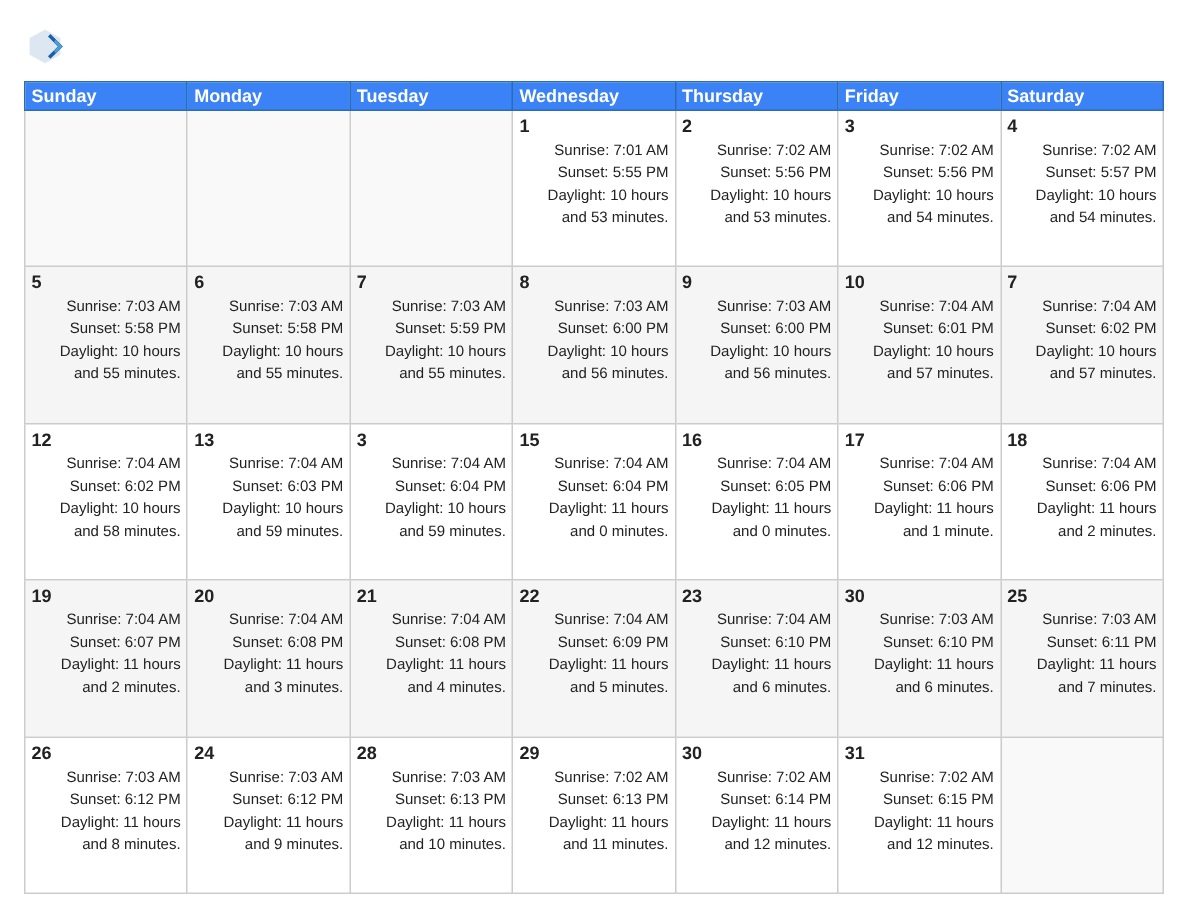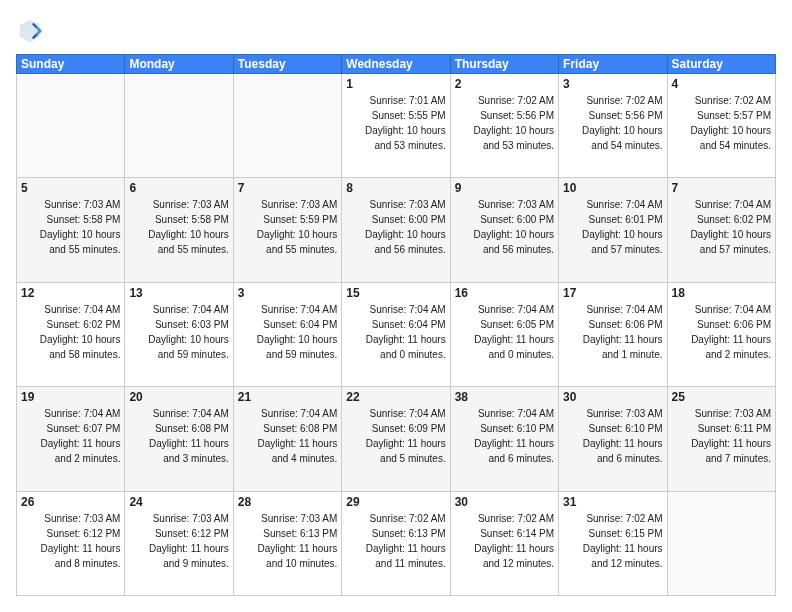--- a/index.html
+++ b/index.html
@@ -224,21 +224,21 @@
           </td>
           <td>
             <span class="day-number">21</span>
             <div class="day-info">Sunrise: 7:04 AM<br>Sunset: 6:08 PM<br>Daylight: 11 hours<br>and 4 minutes.</div>
           </td>
           <td>
             <span class="day-number">22</span>
             <div class="day-info">Sunrise: 7:04 AM<br>Sunset: 6:09 PM<br>Daylight: 11 hours<br>and 5 minutes.</div>
           </td>
           <td>
-            <span class="day-number">38</span>
+            <span class="day-number">23</span>
             <div class="day-info">Sunrise: 7:04 AM<br>Sunset: 6:10 PM<br>Daylight: 11 hours<br>and 6 minutes.</div>
           </td>
           <td>
             <span class="day-number">30</span>
             <div class="day-info">Sunrise: 7:03 AM<br>Sunset: 6:10 PM<br>Daylight: 11 hours<br>and 6 minutes.</div>
           </td>
           <td>
             <span class="day-number">25</span>
             <div class="day-info">Sunrise: 7:03 AM<br>Sunset: 6:11 PM<br>Daylight: 11 hours<br>and 7 minutes.</div>
           </td>

